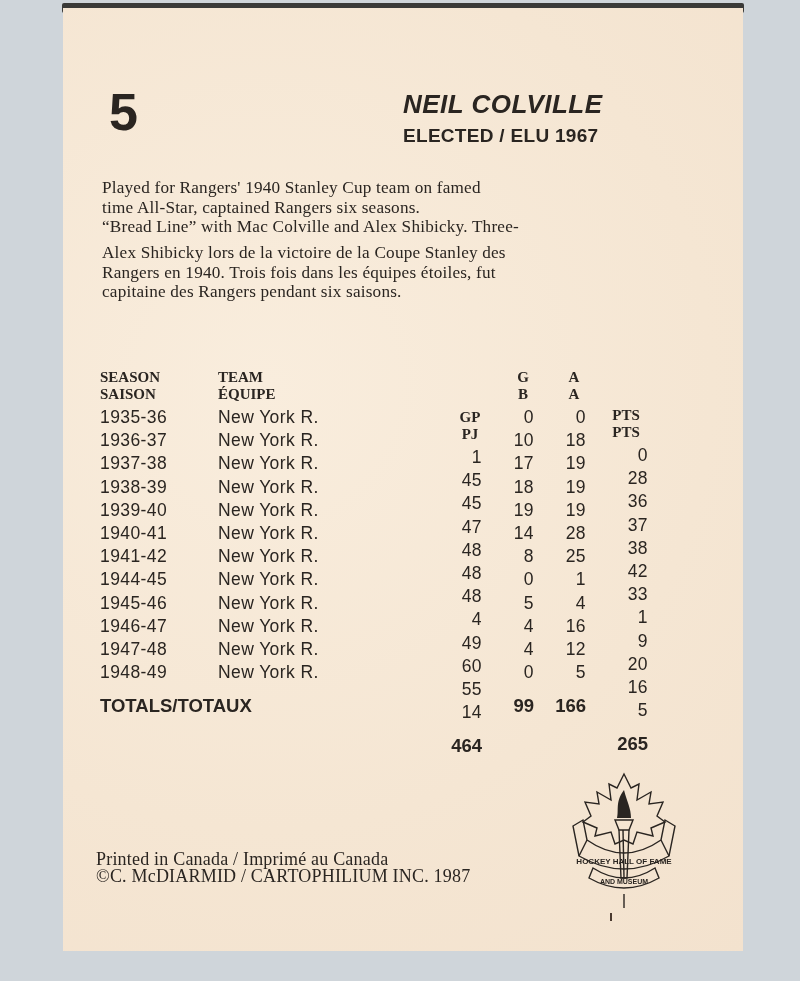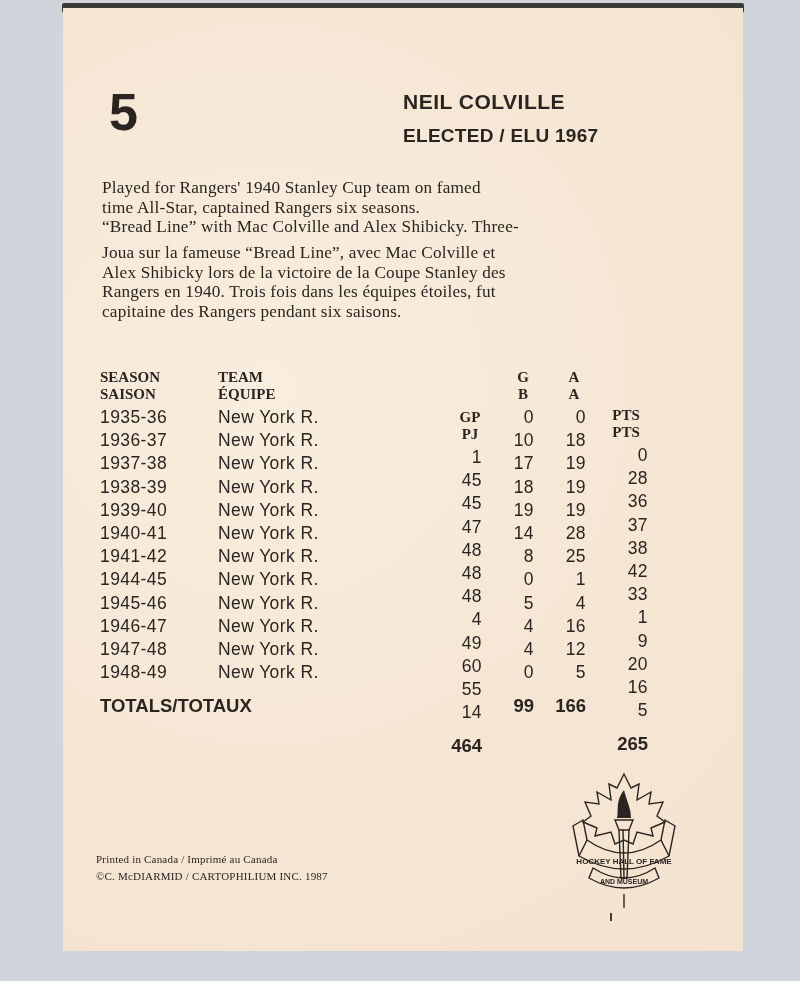--- a/index.html
+++ b/index.html
@@ -2,21 +2,21 @@
 <html><head>
 <meta charset="utf-8">
 <style>
   html, body { margin:0; padding:0; }
   body { width:800px; height:1003px; background:#ffffff; position:relative; overflow:hidden; font-family:"Liberation Sans", sans-serif; }
   .backdrop { position:absolute; left:0; top:0; width:800px; height:981px; background:#cfd5da; }
   .card-shadow { position:absolute; left:62px; top:3px; width:682px; height:10px; background:#3a3a38; border-radius:2px; }
   .card { position:absolute; left:63px; top:8px; width:680px; height:943px;
           background:#f7e9d8; background-image: radial-gradient(circle at 30% 40%, #f9eddd 0%, #f5e6d3 60%, #f3e2ce 100%); color:#2a2521; }
   .card-num { position:absolute; left:46px; top:78px; font-size:52px; font-weight:bold; line-height:1; }
-  .name { position:absolute; left:340px; top:83px; font-size:21px; font-weight:bold; letter-spacing:0.5px; line-height:1; }
+  .name { position:absolute; left:340px; top:83px; font-size:26px; font-weight:bold; letter-spacing:0.5px; line-height:1;font-style:italic; }
   .elected { position:absolute; left:340px; top:118px; font-size:19px; font-weight:bold; letter-spacing:0.3px; line-height:1;text-align:right; }
   .bio { position:absolute; left:39px; width:580px; font-size:17.2px; line-height:19.7px; letter-spacing:0.2px; }
   .bio-en { top:170px; }
   .bio-fr { top:235px; }
   .stats { position:absolute; left:37px; top:361px; width:560px; }
   .hdr, .row, .tot { position:relative; height:23.2px; }
   .hdr { height:37px; font-weight:bold; font-size:15px; line-height:17px; }
   .row { font-size:17.5px; line-height:23.2px; letter-spacing:0.4px; }
   .tot { font-weight:bold; font-size:18.5px; line-height:23px; margin-top:10px; }
   .c-season { position:absolute; left:0; }
@@ -24,42 +24,41 @@
   .c-gp { position:absolute; left:330px; width:52px; text-align:right;margin-top:40px; }
   .c-g { position:absolute; left:394px; width:40px; text-align:right; }
   .c-a { position:absolute; left:446px; width:40px; text-align:right; }
   .c-pts { position:absolute; left:500px; width:48px; text-align:right;margin-top:38px; }
   .hdr .c-gp, .hdr .c-g, .hdr .c-a, .hdr .c-pts { text-align:center; }
   .hdr .c-gp { left:345px; width:50px; }
   .hdr .c-g { left:400px; width:46px; }
   .hdr .c-a { left:456px; width:36px; }
   .hdr .c-pts { left:500px; width:52px; }
   .line { display:block;font-family:Liberation Serif, serif; }
-  .printed { position:absolute; left:33px; top:843px; font-size:11px; line-height:17px; letter-spacing:0.2px; }
+  .printed { position:absolute; left:33px; top:843px; font-size:18px; line-height:17px; letter-spacing:0.2px; }
   .logo { position:absolute; left:502px; top:762px; width:118px; height:140px; }
   .speck { position:absolute; left:547px; top:905px; width:2px; height:8px; background:#4a3a30; }
 </style>
 </head>
 <body>
 
 <div class="backdrop"></div>
 <div class="card-shadow"></div>
 
 <div class="card">
   <div class="card-num">5</div>
   <div class="name">NEIL COLVILLE</div>
   <div class="elected">ELECTED / ELU 1967</div>
 
   <div class="bio bio-en">
     <span class="line">Played for Rangers' 1940 Stanley Cup team on famed</span>
     <span class="line">time All-Star, captained Rangers six seasons.</span>
     <span class="line">“Bread Line” with Mac Colville and Alex Shibicky. Three-</span>
   </div>
   <div class="bio bio-fr">
-    <span class="line">Joua sur la fameuse “Bread Line”, avec Mac Colville et</span>
     <span class="line">Alex Shibicky lors de la victoire de la Coupe Stanley des</span>
     <span class="line">Rangers en 1940. Trois fois dans les équipes étoiles, fut</span>
     <span class="line">capitaine des Rangers pendant six saisons.</span>
   </div>
 
   <div class="stats">
     <div class="hdr">
       <div class="c-season">
         <span class="line">SEASON</span>
         <span class="line">SAISON</span>

